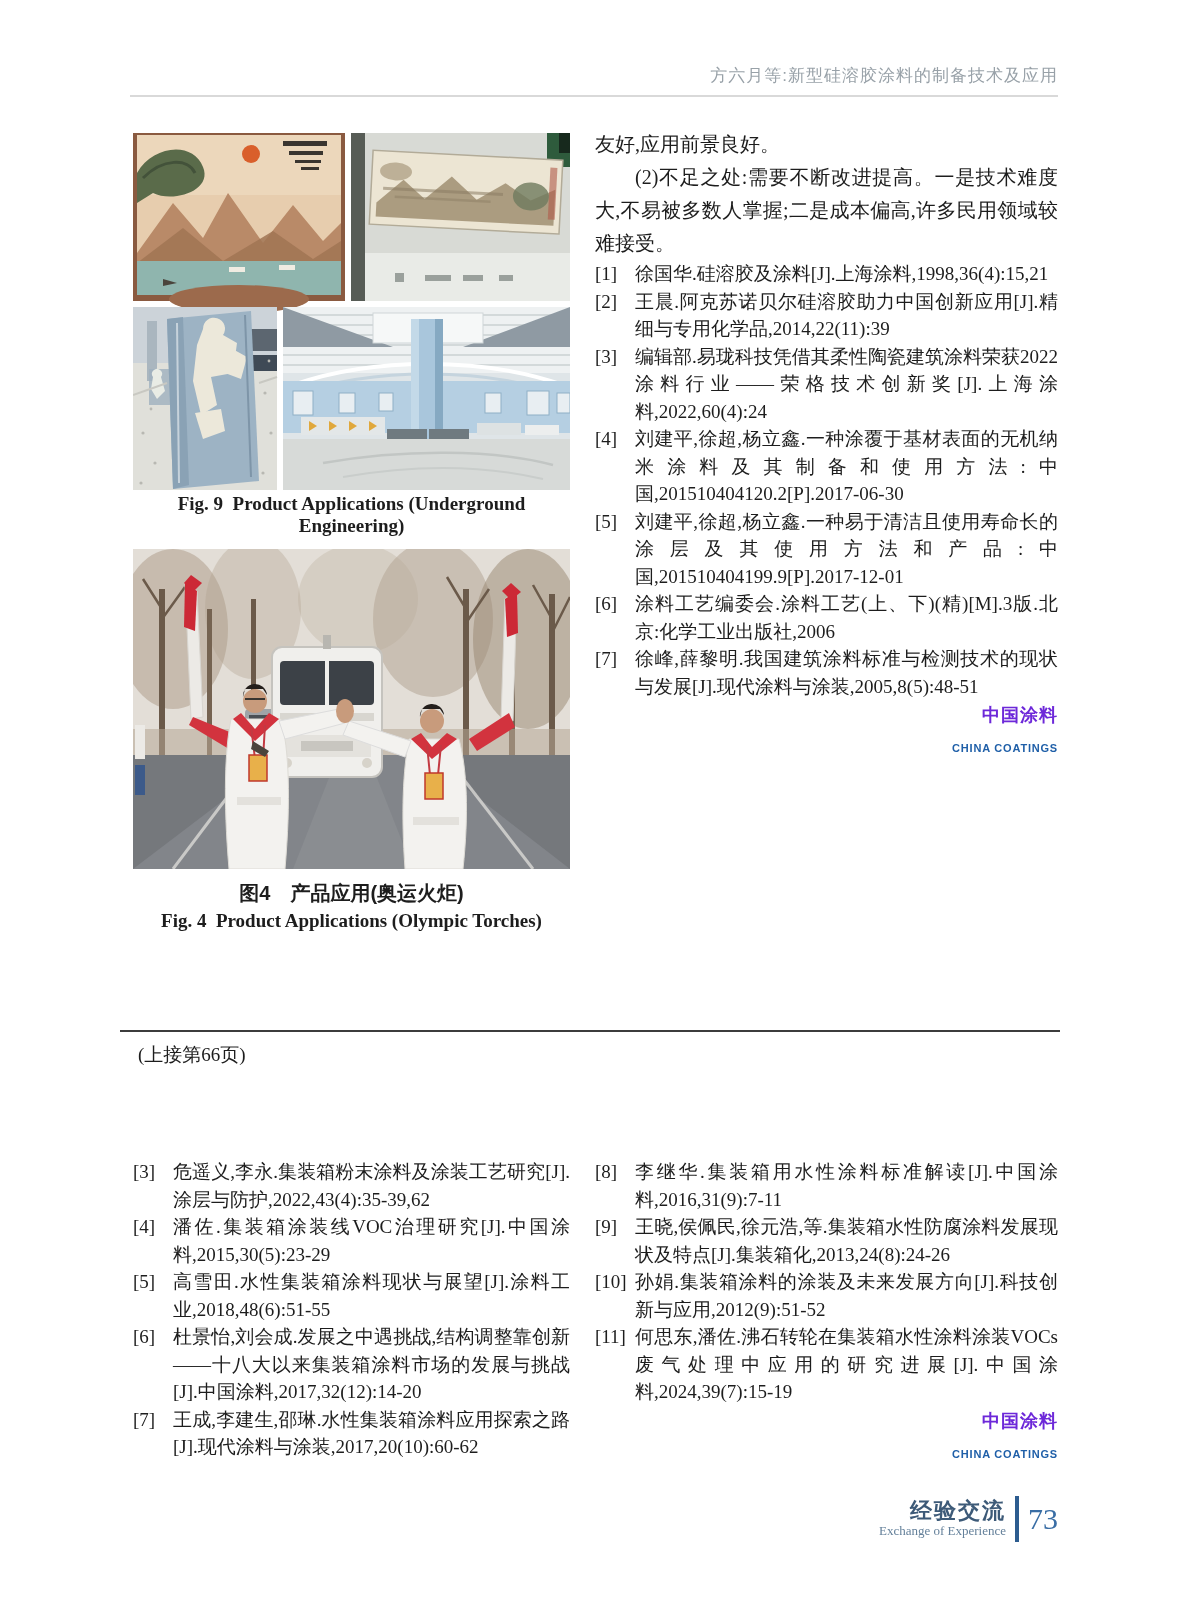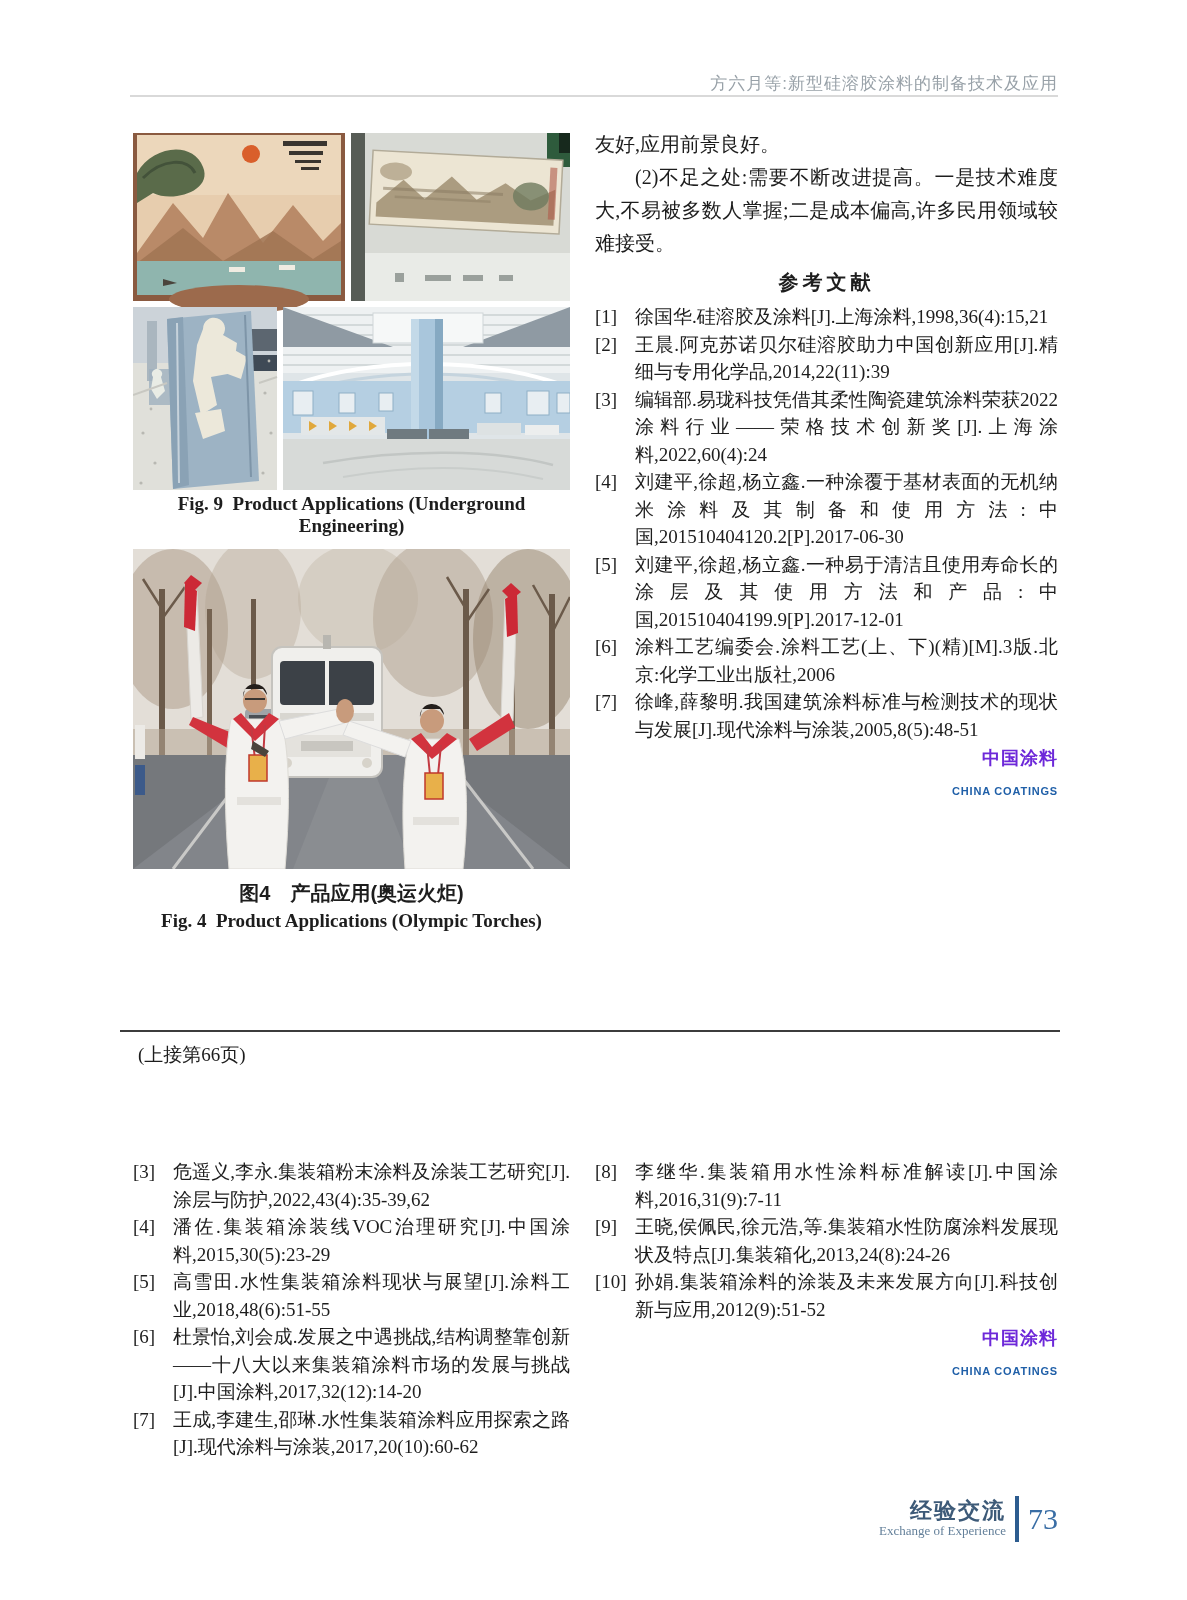--- a/index.html
+++ b/index.html
@@ -3,24 +3,24 @@
 <meta charset="utf-8">
 <style>
   html,body{margin:0;padding:0;background:#e9e9e9;}
   .page{
     position:relative;width:1187px;height:1600px;background:#ffffff;
     margin:0 auto;overflow:hidden;
     font-family:"Liberation Serif","DejaVu Serif",serif;color:#1d1d1d;
   }
   
   .running-header{
-    position:absolute;left:130px;right:129px;top:72px;
+    position:absolute;left:130px;right:129px;top:64px;
     text-align:right;font-family:"Liberation Sans","DejaVu Sans",sans-serif;
     font-size:17px;color:#98a1a8;letter-spacing:1px;
-    border-bottom:2px solid #d9d9d9;
+    padding-bottom:8px;border-bottom:2px solid #d9d9d9;
   }
   
   .left-col{position:absolute;left:133px;top:133px;width:437px;}
   .right-col{position:absolute;left:595px;top:128px;width:463px;}
   .fig-image{display:block;}
   .fig-caption-zh{
     font-family:"Liberation Sans","DejaVu Sans",sans-serif;font-weight:bold;
     font-size:20px;text-align:center;margin-top:11px;white-space:pre-wrap;
   }
   .fig-caption-en{
@@ -277,21 +277,20 @@
       </svg>
       <div class="fig-caption-zh">图4　产品应用(奥运火炬)</div>
       <div class="fig-caption-en">Fig. 4  Product Applications (Olympic Torches)</div>
     </div>
   </div>
 
   <div class="right-col">
     <p class="body-par">友好,应用前景良好。</p>
     <p class="body-par indent">(2)不足之处:需要不断改进提高。一是技术难度大,不易被多数人掌握;二是成本偏高,许多民用领域较难接受。</p>
 
-    <div class="refs-title">参考文献</div>
 
     <div>
       <div class="ref">
         <span class="ref-label">[1]</span>
         <span class="ref-text">徐国华.硅溶胶及涂料[J].上海涂料,1998,36(4):15,21</span>
       </div>
       <div class="ref">
         <span class="ref-label">[2]</span>
         <span class="ref-text">王晨.阿克苏诺贝尔硅溶胶助力中国创新应用[J].精细与专用化学品,2014,22(11):39</span>
       </div>
@@ -354,20 +353,24 @@
       <span class="ref-label">[8]</span>
       <span class="ref-text">李继华.集装箱用水性涂料标准解读[J].中国涂料,2016,31(9):7-11</span>
     </div>
     <div class="ref">
       <span class="ref-label">[9]</span>
       <span class="ref-text">王晓,侯佩民,徐元浩,等.集装箱水性防腐涂料发展现状及特点[J].集装箱化,2013,24(8):24-26</span>
     </div>
     <div class="ref">
       <span class="ref-label">[10]</span>
       <span class="ref-text">孙娟.集装箱涂料的涂装及未来发展方向[J].科技创新与应用,2012(9):51-52</span>
+    </div>
+    <div class="ref">
+      <span class="ref-label">[11]</span>
+      <span class="ref-text">何思东,潘佐.沸石转轮在集装箱水性涂料涂装VOCs废气处理中应用的研究进展[J].中国涂料,2024,39(7):15-19</span>
     </div>
     <div class="logo">
       <div class="logo-cn">中国涂料</div>
       <div class="logo-en">CHINA COATINGS</div>
     </div>
   </div>
 
   <div class="footer">
     <div class="footer-text">
       <div class="footer-zh">经验交流</div>

